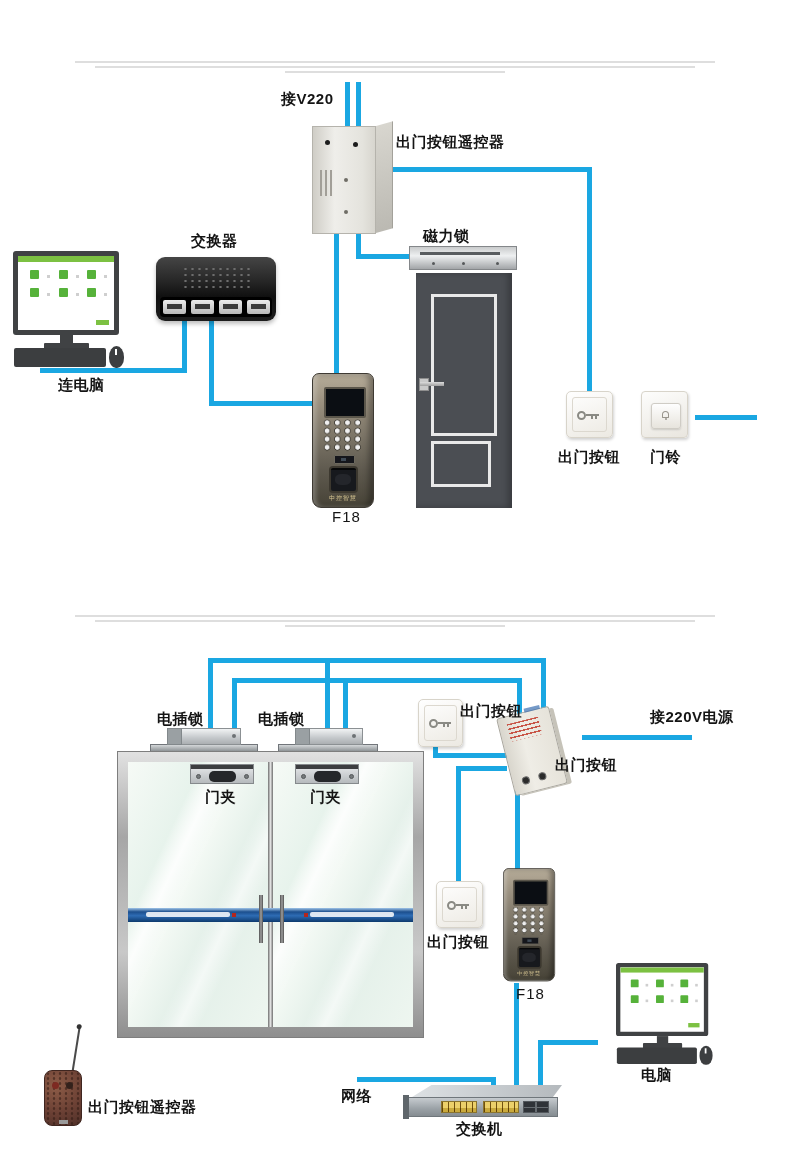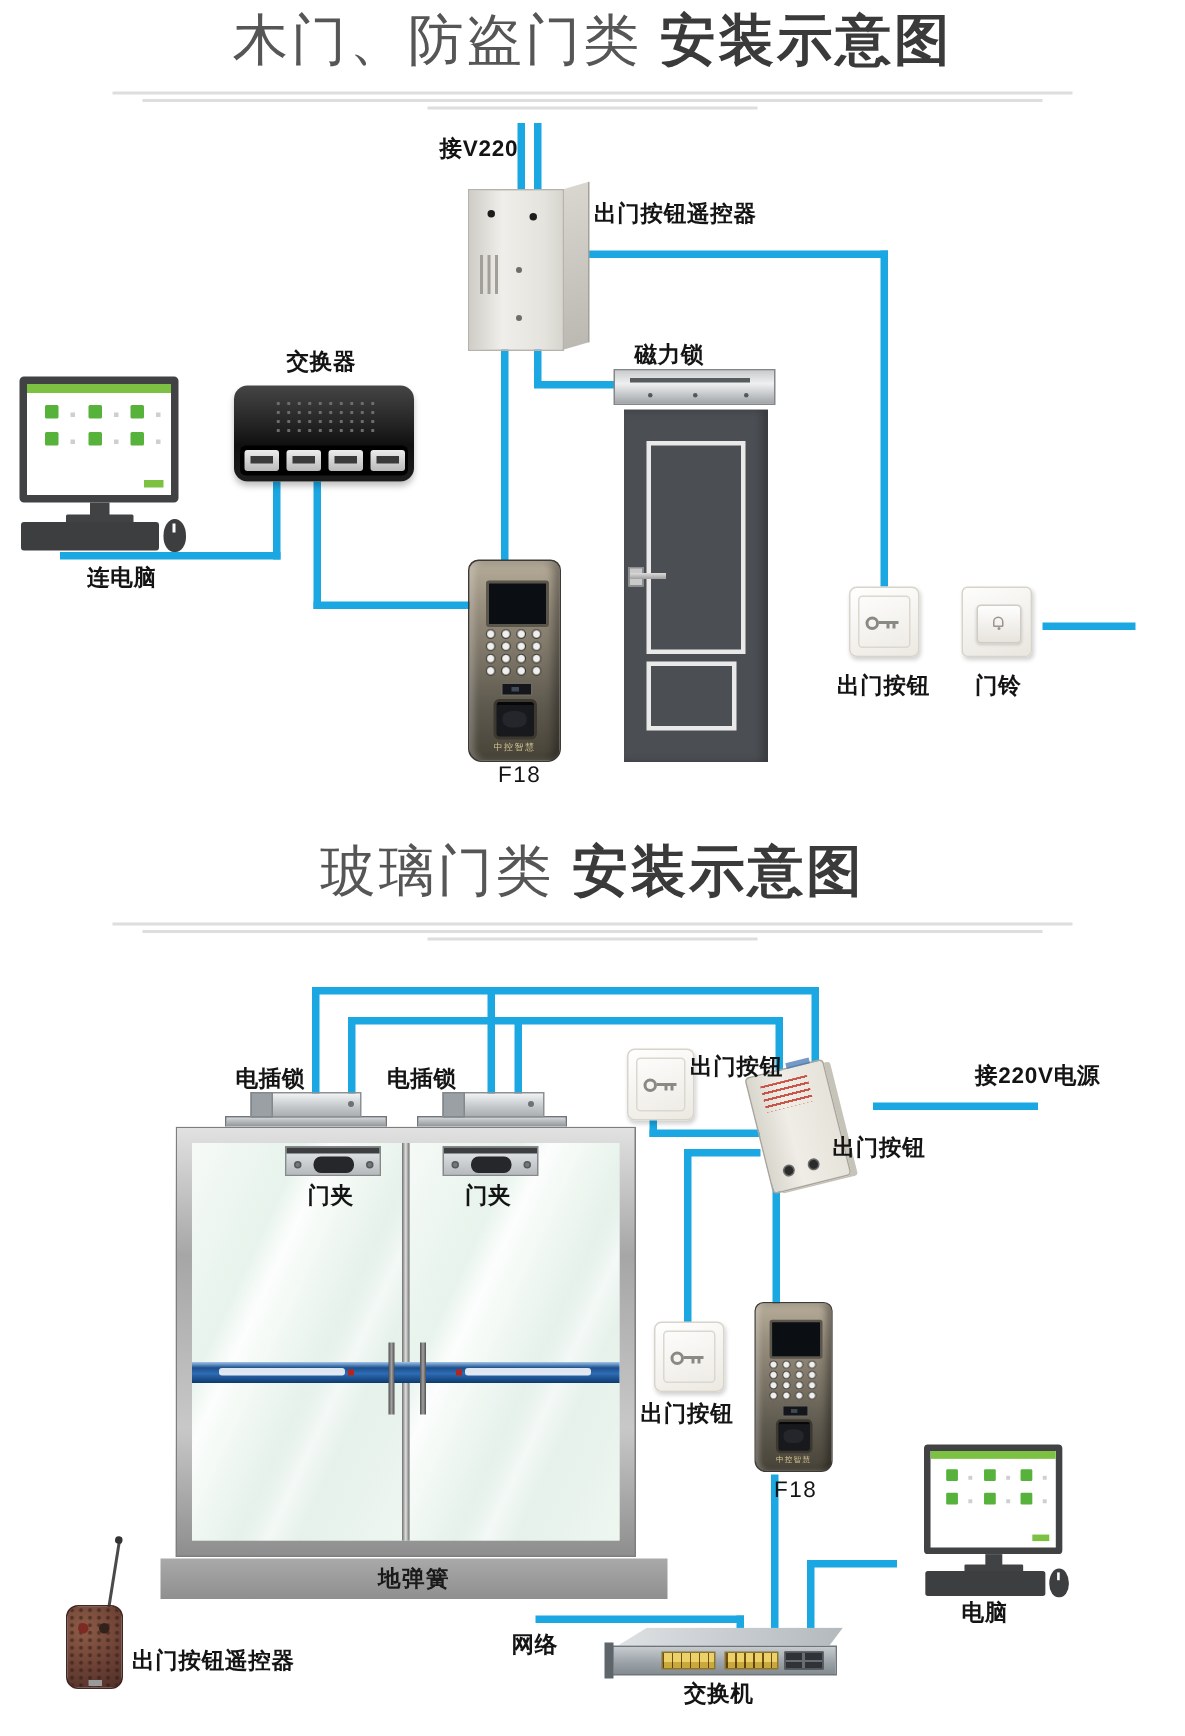--- a/index.html
+++ b/index.html
@@ -184,43 +184,40 @@
   .sw2 .sfp{position:absolute;top:3px;width:26px;height:12px;background:#2f3338;
             background-image:repeating-linear-gradient(90deg,transparent 0 11px,#676d72 11px 13px),
                              linear-gradient(180deg,transparent 0 5px,#676d72 5px 6px,transparent 6px);
             border:1px solid #53585d;box-sizing:border-box;}
 </style>
 </head>
 <body>
 
 <div class="canvas">
 
-  <div class="title" style="top:2px;">
-    <span class="reg">木门、防盗门类</span><span class="bold">安装示意图</span>
-  </div>
   <div class="wm" style="top:58px;">
     <div style="width:640px;"></div>
       <div style="width:600px;"></div>
       <div style="width:220px;"></div>
   </div>
 
   <div class="wire v" style="left:345px;top:82px;height:44px;"></div>
   <div class="wire v" style="left:356px;top:82px;height:44px;"></div>
   <div class="wire h" style="left:392px;top:167px;width:200px;"></div>
   <div class="wire v" style="left:587px;top:167px;height:224px;"></div>
   <div class="wire v" style="left:334px;top:230px;height:145px;"></div>
   <div class="wire v" style="left:356px;top:230px;height:28px;"></div>
   <div class="wire h" style="left:356px;top:254px;width:56px;"></div>
   <div class="wire h" style="left:40px;top:368px;width:147px;"></div>
   <div class="wire v" style="left:182px;top:321px;height:52px;"></div>
   <div class="wire v" style="left:209px;top:321px;height:85px;"></div>
   <div class="wire h" style="left:209px;top:401px;width:105px;"></div>
   <div class="wire h" style="left:695px;top:415px;width:62px;"></div>
 
-  <div class="lbl" style="left:293px;top:90px;">接V220</div>
+  <div class="lbl" style="left:281px;top:90px;">接V220</div>
 
   <div class="dev ctrl1" style="left:312px;top:120px;">
     <div class="ctrl1-front"></div>
     <div class="ctrl1-side"></div>
     <div class="screw" style="left:13px;top:20px;"></div>
     <div class="screw" style="left:41px;top:22px;"></div>
     <div class="vent" style="left:8px;top:50px;"></div>
     <div class="vent" style="left:13px;top:50px;"></div>
     <div class="vent" style="left:18px;top:50px;"></div>
     <div class="dot" style="left:32px;top:58px;"></div>
@@ -289,23 +286,20 @@
   </div>
   <div class="lbl" style="left:558px;top:448px;">出门按钮</div>
 
   <div class="dev bell" style="left:641px;top:391px;">
     <div class="btn">
         <div class="glyph"></div>
       </div>
   </div>
   <div class="lbl" style="left:650px;top:448px;">门铃</div>
 
-  <div class="title" style="top:556px;">
-    <span class="reg">玻璃门类</span><span class="bold">安装示意图</span>
-  </div>
   <div class="wm" style="top:612px;">
     <div style="width:640px;"></div>
       <div style="width:600px;"></div>
       <div style="width:220px;"></div>
   </div>
 
   <div class="wire h" style="left:208px;top:658px;width:338px;"></div>
   <div class="wire h" style="left:232px;top:678px;width:290px;"></div>
   <div class="wire v" style="left:208px;top:658px;height:72px;"></div>
   <div class="wire v" style="left:325px;top:658px;height:72px;"></div>
@@ -382,23 +376,20 @@
   </div>
   <div class="lbl" style="left:205px;top:788px;">门夹</div>
   <div class="dev clamp" style="left:295px;top:764px;">
     <div class="strip"></div>
       <div class="oval"></div>
     <div class="scr" style="left:5px;"></div>
       <div class="scr" style="left:53px;"></div>
   </div>
   <div class="lbl" style="left:310px;top:788px;">门夹</div>
 
-  <div class="dev fspring" style="left:107px;top:1039px;">
-    <span>地弹簧</span>
-  </div>
 
   <div class="dev exitbtn" style="left:436px;top:881px;">
     <div class="plate"></div>
       <div class="ring"></div>
       <div class="stem"></div>
   </div>
   <div class="lbl" style="left:427px;top:933px;">出门按钮</div>
 
   <div class="dev" style="left:503px;top:868px;transform:scale(0.84);transform-origin:top left;">
     <div class="f18" style="position:relative;">

